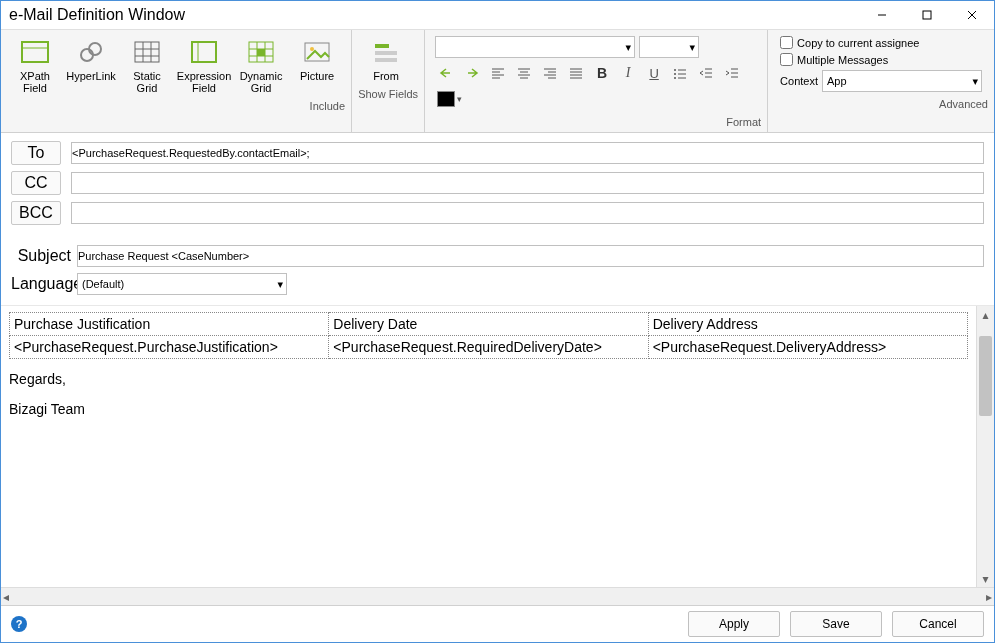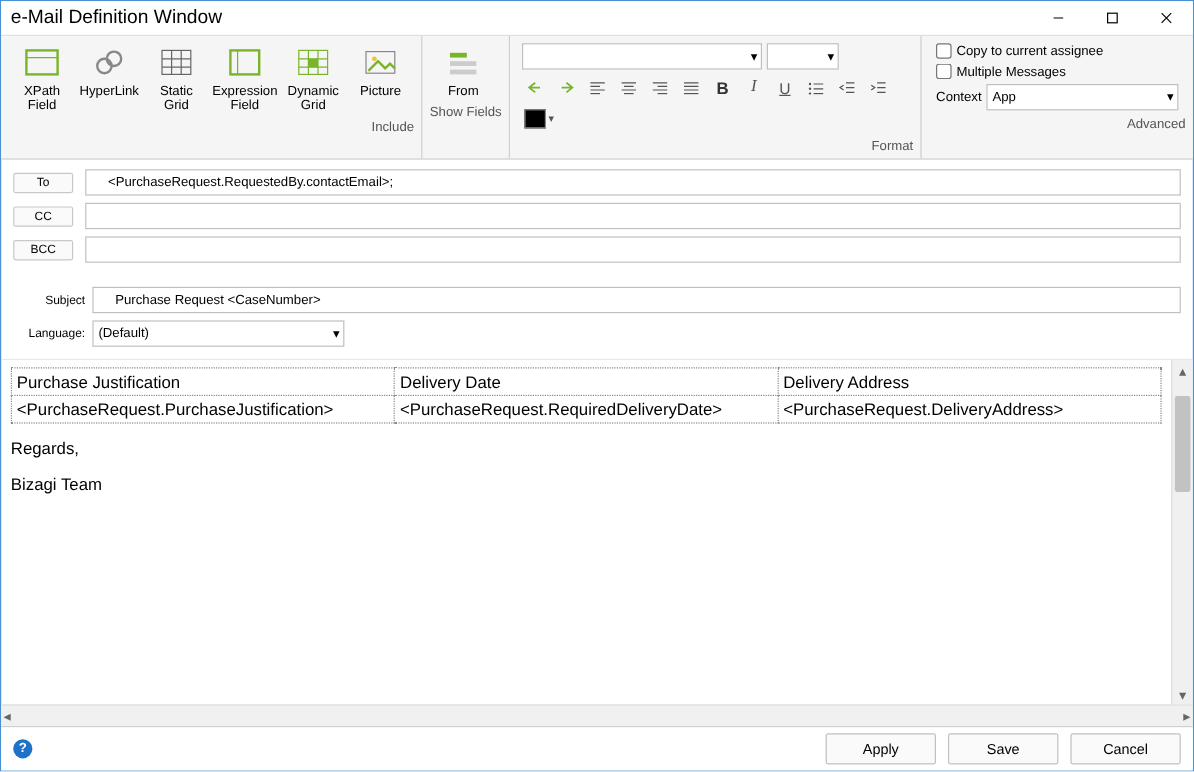--- a/index.html
+++ b/index.html
@@ -21,23 +21,23 @@
 .combo{height:20px;border:1px solid #c0c0c0;background:#fff;display:flex;align-items:center;padding:0 4px;font-size:11px;position:relative;}
 .combo .arrow{position:absolute;right:3px;top:50%;transform:translateY(-50%);}
 .ibtn{width:22px;height:22px;display:flex;align-items:center;justify-content:center;cursor:pointer;color:#555;}
 .colorswatch{width:16px;height:14px;background:#000;border:1px solid #888;margin-right:2px;}
 .advcol{display:flex;flex-direction:column;gap:4px;padding:2px 6px;font-size:11px;}
 .chk{display:flex;align-items:center;gap:4px;}
 .chk input{margin:0;}
 .ctxrow{display:flex;align-items:center;gap:4px;}
 .fields{padding:8px 10px 4px 10px;}
 .frow{display:flex;align-items:center;margin-bottom:6px;}
-.frow .flabel{width:60px;text-align:right;padding-right:6px;font-size:10px;}
+.frow .flabel{width:60px;text-align:right;padding-right:6px;font-size:16px;}
 .frow .flabel.btnlike{border:1px solid #c8c8c8;background:#fafafa;border-radius:2px;width:48px;text-align:center;padding:2px 0;margin-right:10px;cursor:pointer;}
-.finput{flex:1;height:20px;border:1px solid #c0c0c0;background:#fff;padding:0 18px;font-size:11px;display:flex;align-items:center;}
+.finput{flex:1;height:20px;border:1px solid #c0c0c0;background:#fff;padding:0 0;font-size:11px;display:flex;align-items:center;}
 .body{flex:1;position:relative;border-top:1px solid #e8e8e8;overflow:hidden;}
 .editor{position:absolute;inset:0 18px 0 0;padding:6px 8px;font-size:14px;line-height:20px;overflow:auto;font-family:Arial,sans-serif;}
 .editor p{margin:0 0 10px 0;}
 .etable{border-collapse:collapse;width:100%;table-layout:fixed;}
 .etable td{border:1px dotted #888;padding:1px 4px;font-size:14px;white-space:nowrap;overflow:hidden;}
 .vscroll{position:absolute;right:0;top:0;bottom:0;width:17px;background:#f0f0f0;border-left:1px solid #ddd;}
 .vscroll .thumb{position:absolute;left:2px;right:2px;top:30px;height:80px;background:#c2c2c2;border-radius:2px;}
 .vscroll .arr{position:absolute;left:0;right:0;height:17px;display:flex;align-items:center;justify-content:center;color:#666;}
 .hscroll{height:17px;background:#f0f0f0;border-top:1px solid #ddd;display:flex;align-items:center;justify-content:space-between;color:#666;padding:0 2px;}
 .footer{height:36px;border-top:1px solid #d0d0d0;display:flex;align-items:center;padding:0 10px;gap:10px;background:#fff;}

